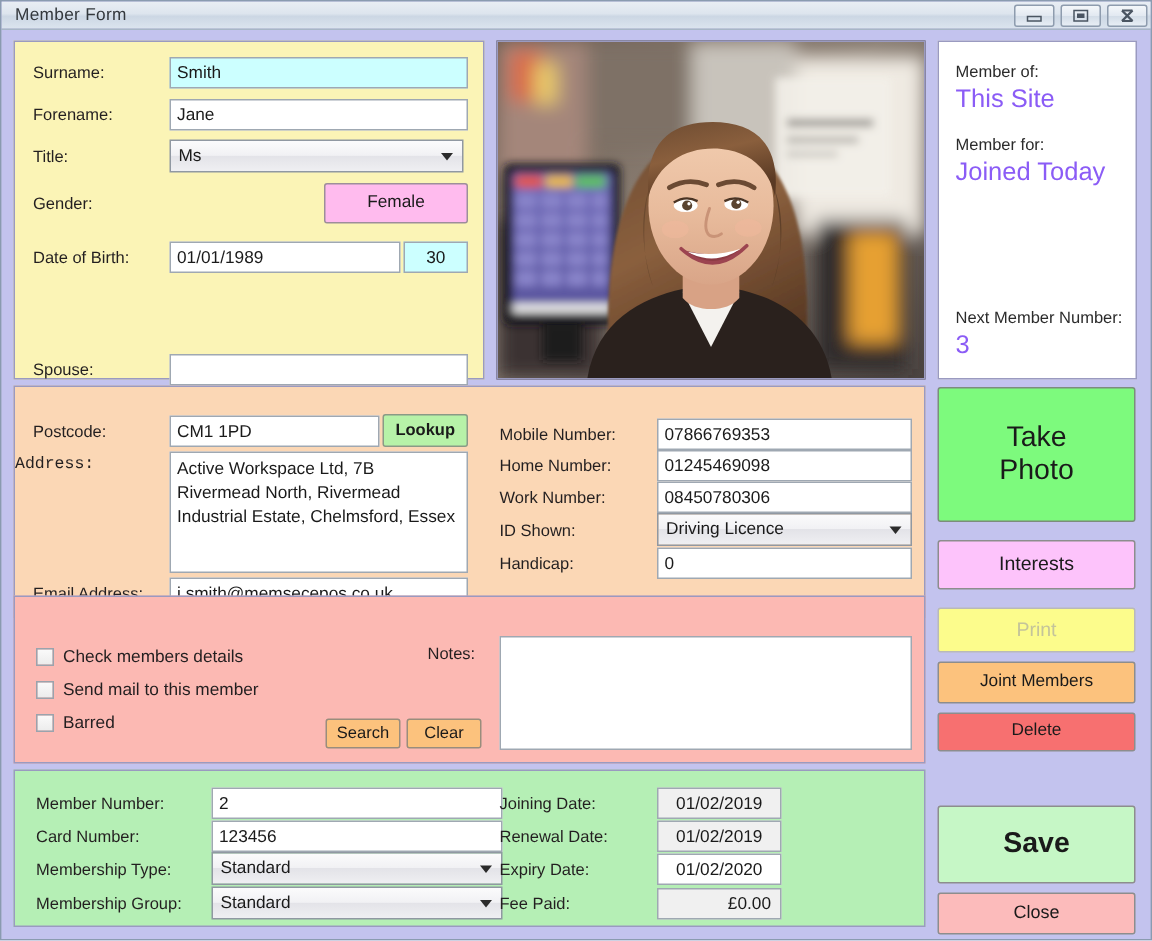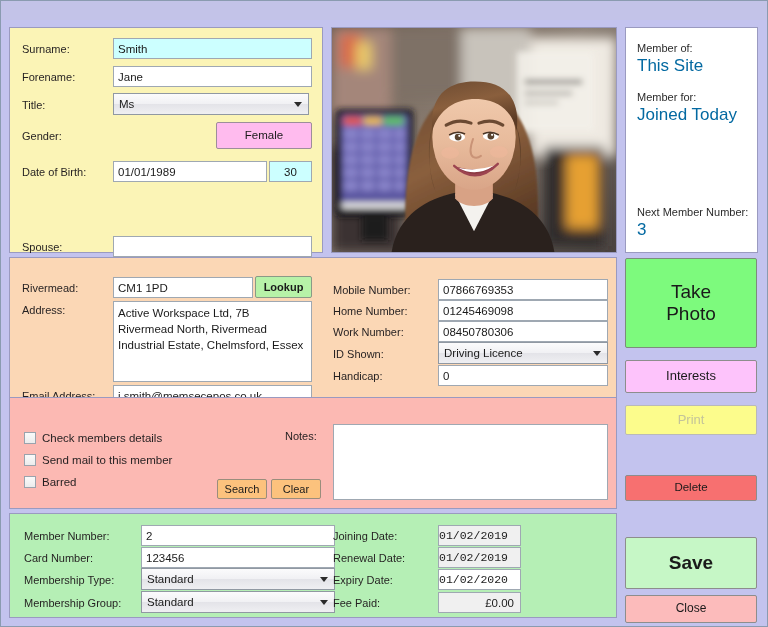--- a/index.html
+++ b/index.html
@@ -99,21 +99,21 @@
     padding: 2px 4px 0 4px;
     line-height: 16px;
     white-space: nowrap;
     overflow: hidden;
   }
   .fld.cyan  { background: #ccffff; }
   .fld.agebox{ background: #ccffff; text-align: center; padding-left: 0; padding-right: 0; }
   .fld.grey  { background: #f0f0f0; }
   .fld.multiline { white-space: normal; line-height: 16px; padding-top: 3px; }
   .fld.right { text-align: right; padding-right: 6px; }
-  .fld.center{ text-align: left; padding-left: 0; padding-right: 0; font-family: Liberation Mono, monospace; }
+  .fld.center{ text-align: center; padding-left: 0; padding-right: 0; }
 
   .combo {
     position: absolute;
     box-sizing: border-box;
     border: 1px solid #9098a2;
     background: linear-gradient(to bottom, #fbfbfc 0%, #f1f1f4 48%, #e3e3e8 50%, #efeff2 100%);
     font-size: 11.5px;
     color: #1a1a1a;
     padding: 2px 18px 0 5px;
     line-height: 16px;
@@ -191,38 +191,66 @@
   
   .info-small {
     position: absolute;
     font-size: 11px;
     color: #2b2b2b;
     white-space: nowrap;
   }
   .info-big {
     position: absolute;
     font-size: 17px;
-    color: #0369a1;
+    color: #8b5cf6;
     white-space: nowrap;
   }
 
   
   .photo {
     position: absolute;
     overflow: hidden;
     background: #2a2320;
     box-sizing: border-box;
   }
   .photo svg { display: block; width: 100%; height: 100%; }
 </style>
 </head>
 <body>
 
 <div id="app">
 
+  <div class="titlebar">
+    <span class="title-text">Member Form</span>
+    <div class="win-buttons">
+      <div class="win-btn">
+        <span>
+          <svg width="13" height="9" viewBox="0 0 13 9">
+              <rect x="2" y="5" width="9" height="3" fill="none" stroke="#4a5562" stroke-width="1"></rect>
+            </svg>
+        </span>
+      </div>
+      <div class="win-btn">
+        <span>
+          <svg width="13" height="11" viewBox="0 0 13 11">
+              <rect x="2" y="2" width="9" height="7" fill="none" stroke="#4a5562" stroke-width="1"></rect>
+              <rect x="4" y="4" width="5" height="3" fill="#4a5562"></rect>
+            </svg>
+        </span>
+      </div>
+      <div class="win-btn">
+        <span>
+          <svg width="13" height="11" viewBox="0 0 13 11">
+              <path d="M3 2 L10 9 M10 2 L3 9" stroke="#4a5562" stroke-width="1.6" fill="none"></path>
+              <path d="M3 2 L10 2 M3 9 L10 9" stroke="#4a5562" stroke-width="1.2" fill="none"></path>
+            </svg>
+        </span>
+      </div>
+    </div>
+  </div>
 
   <div class="client">
 
     <div class="panel p-personal" style="left:8px; top:7px; width:314px; height:226px;">
 
       <div class="lbl" style="left:12px; top:14px;">Surname:</div>
       <div class="fld cyan" style="left:103px; top:10px; width:199px; height:21px;">Smith</div>
 
       <div class="lbl" style="left:12px; top:42px;">Forename:</div>
       <div class="fld" style="left:103px; top:38px; width:199px; height:21px;">Jane</div>
@@ -372,25 +400,25 @@
 
       <div class="info-small" style="left:11px; top:63px;">Member for:</div>
       <div class="info-big" style="left:11px; top:77px;">Joined Today</div>
 
       <div class="info-small" style="left:11px; top:178px;">Next Member Number:</div>
       <div class="info-big" style="left:11px; top:192px;">3</div>
     </div>
 
     <div class="panel p-contact" style="left:8px; top:237px; width:608px; height:155px;">
 
-      <div class="lbl" style="left:12px; top:23px;">Rivermead:</div>
+      <div class="lbl" style="left:12px; top:23px;">Postcode:</div>
       <div class="fld" style="left:103px; top:19px; width:140px; height:21px;">CM1 1PD</div>
       <div class="btn lookup" style="left:245px; top:18px; width:57px; height:22px;">Lookup</div>
 
-      <div class="lbl" style="left:12px; top:45px;">Address:</div>
+      <div class="lbl" style="left:0; top:45px;font-family:Liberation Mono, monospace;">Address:</div>
       <div class="fld multiline" style="left:103px; top:43px; width:199px; height:81px;">Active Workspace Ltd, 7B Rivermead North, Rivermead Industrial Estate, Chelmsford, Essex</div>
 
       <div class="lbl" style="left:12px; top:131px;">Email Address:</div>
       <div class="fld" style="left:103px; top:127px; width:199px; height:21px;">j.smith@memsecepos.co.uk</div>
 
       <div class="lbl" style="left:323px; top:25px;">Mobile Number:</div>
       <div class="fld" style="left:428px; top:21px; width:170px; height:21px;">07866769353</div>
 
       <div class="lbl" style="left:323px; top:46px;">Home Number:</div>
       <div class="fld" style="left:428px; top:42px; width:170px; height:21px;">01245469098</div>
@@ -467,20 +495,21 @@
       <span>
         <span>Take</span><br>
         <span>Photo</span>
       </span>
     </div>
 
     <div class="btn interests" style="left:624px; top:340px; width:132px; height:33px;">Interests</div>
 
     <div class="btn print" style="left:624px; top:385px; width:132px; height:30px;">Print</div>
 
+    <div class="btn joint" style="left:624px; top:421px; width:132px; height:28px;">Joint Members</div>
 
     <div class="btn delete" style="left:624px; top:455px; width:132px; height:26px;">Delete</div>
 
     <div class="btn save" style="left:624px; top:517px; width:132px; height:52px;">Save</div>
 
     <div class="btn close" style="left:624px; top:575px; width:132px; height:28px;">Close</div>
 
   </div>
 </div>
 

